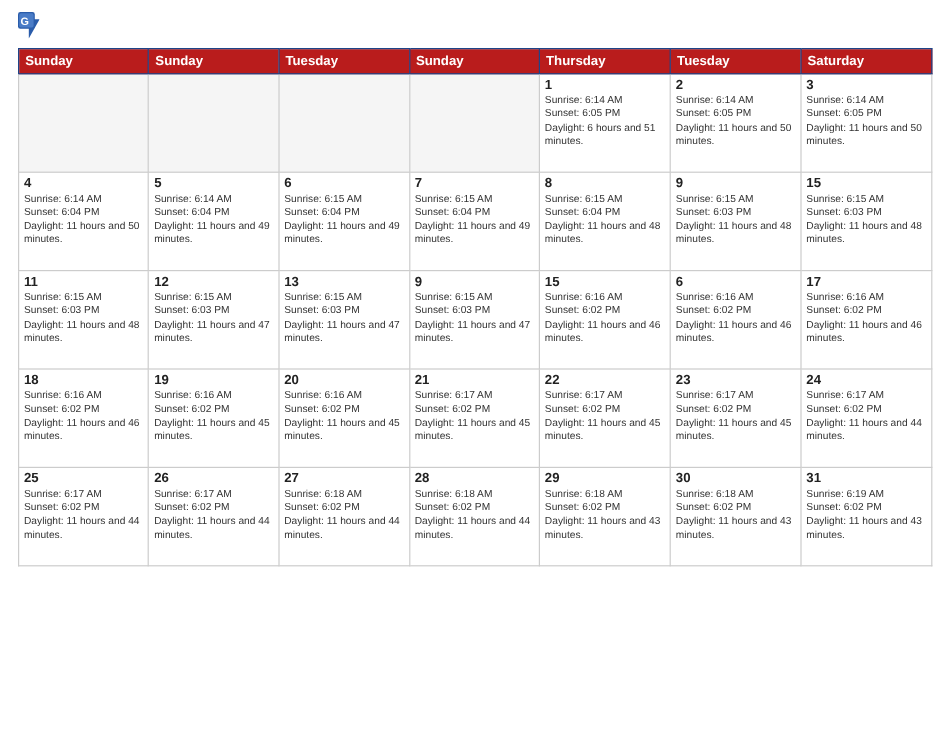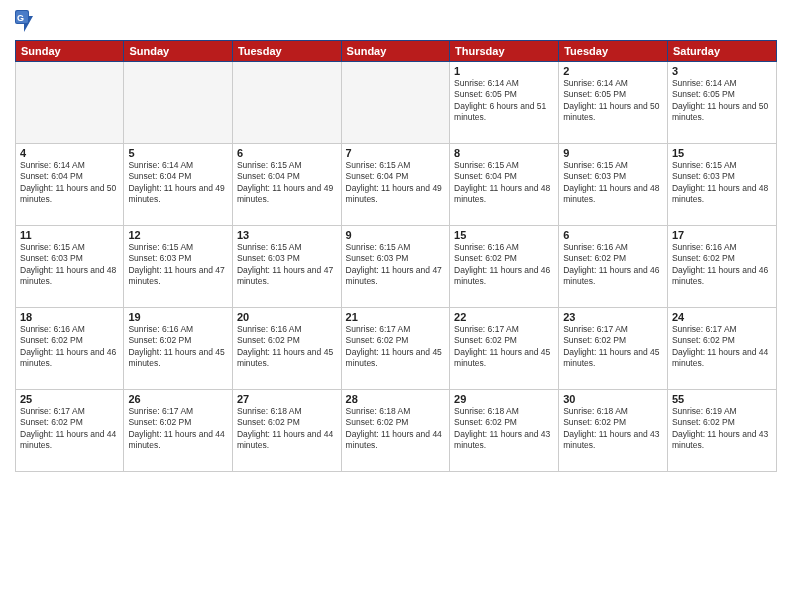--- a/index.html
+++ b/index.html
@@ -322,21 +322,21 @@
             <div class="cell-text">Sunset: 6:02 PM</div>
             <div class="cell-text">Daylight: 11 hours and 43 minutes.</div>
           </td>
           <td>
             <span class="day-num">30</span>
             <div class="cell-text">Sunrise: 6:18 AM</div>
             <div class="cell-text">Sunset: 6:02 PM</div>
             <div class="cell-text">Daylight: 11 hours and 43 minutes.</div>
           </td>
           <td>
-            <span class="day-num">55</span>
+            <span class="day-num">31</span>
             <div class="cell-text">Sunrise: 6:19 AM</div>
             <div class="cell-text">Sunset: 6:02 PM</div>
             <div class="cell-text">Daylight: 11 hours and 43 minutes.</div>
           </td>
         </tr>
       </tbody>
   </table>
 </div>
 
 </body></html>

